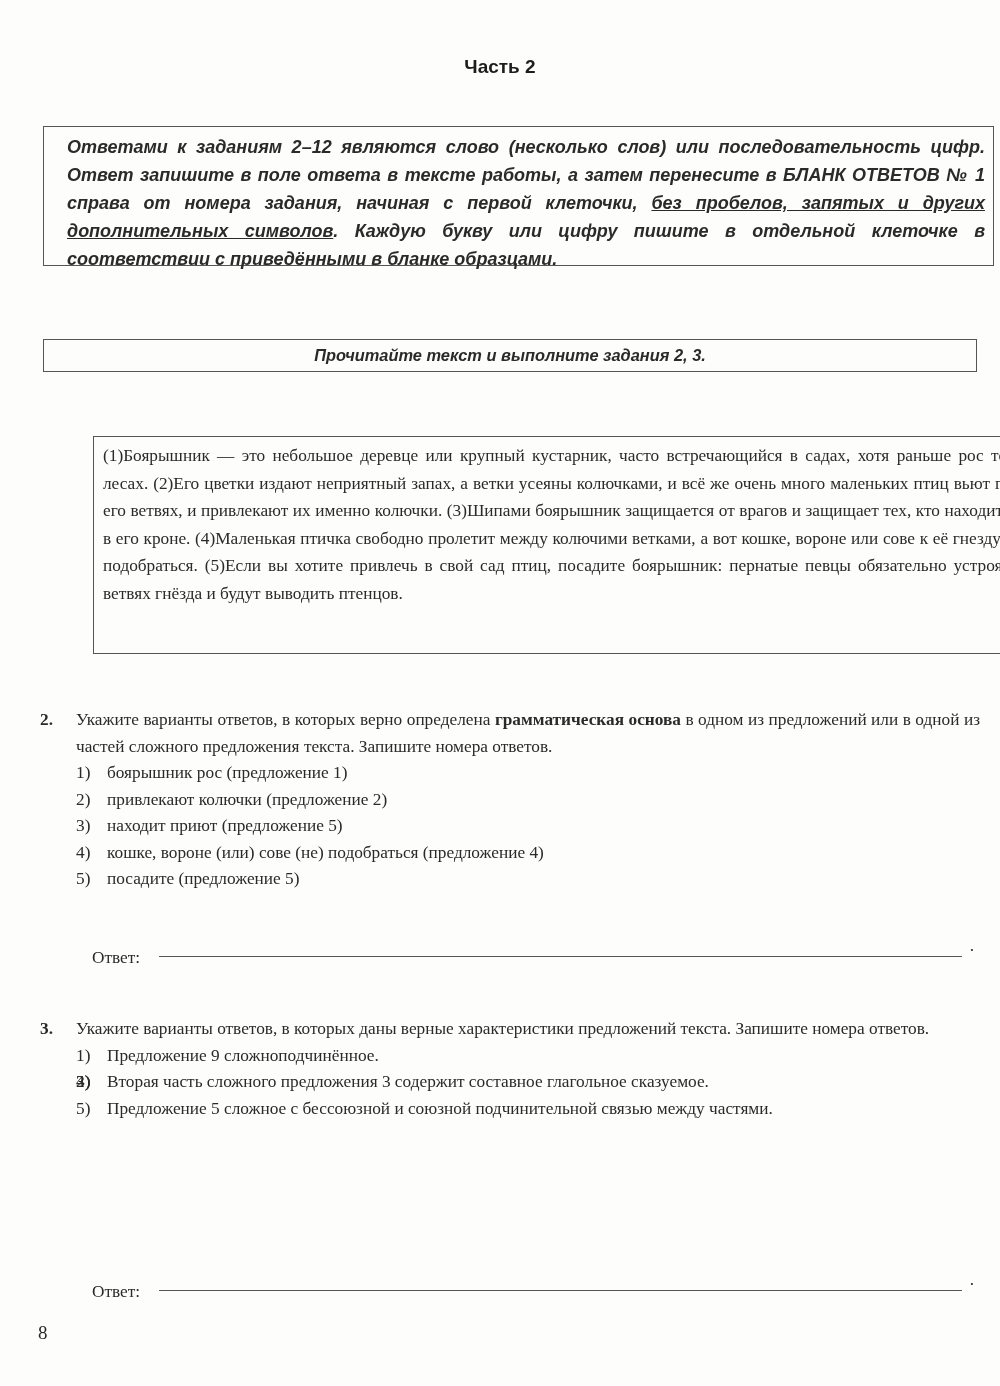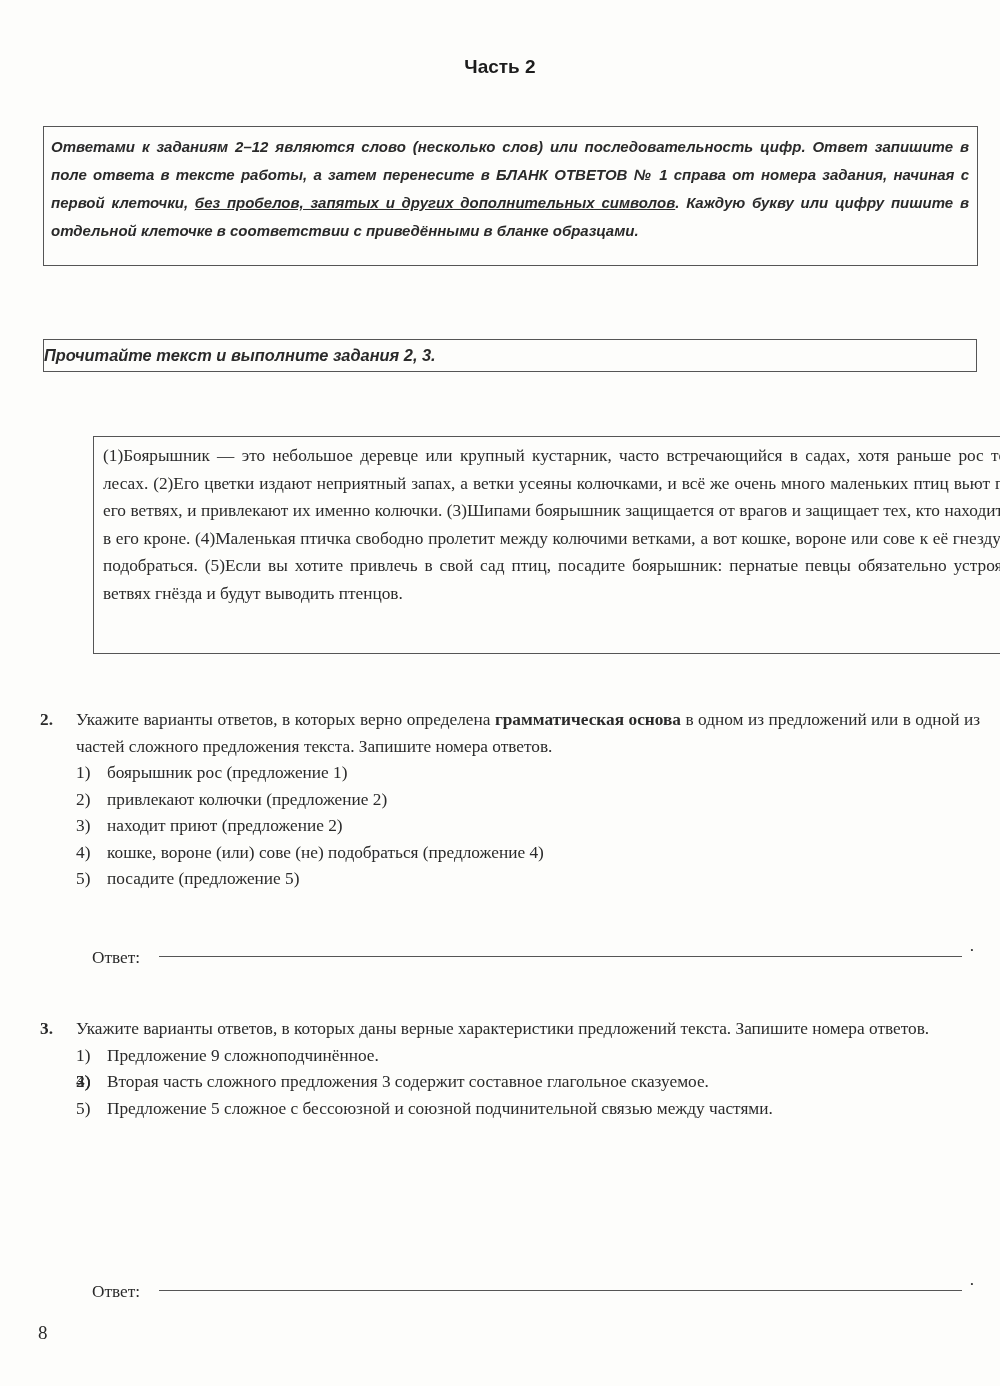--- a/index.html
+++ b/index.html
@@ -7,28 +7,28 @@
       width: 1000px; height: 1386px; background: #fdfdfb; position: relative; overflow: hidden;
       color: #222;
       font-family: "Liberation Serif", "DejaVu Serif", serif;
     }
     .title {
       position: absolute; left: 0; width: 1000px; top: 56px; text-align: center;
       font-family: "Liberation Sans", sans-serif; font-weight: bold; font-size: 19px; color: #1d1d1d;
     }
     .instr-box {
       position: absolute; left: 43px; top: 126px; width: 918px; height: 132px;
-      border: 1.5px solid #555; padding: 6px 8px 0 7px; box-sizing: content-box;
+      border: 1.5px solid #555; padding: 6px 8px 0 23px; box-sizing: content-box;
       font-family: "Liberation Sans", sans-serif; font-weight: bold; font-style: italic;
-      font-size: 15px; line-height: 28px; color: #2a2a2a; text-align: justify;
+      font-size: 18px; line-height: 28px; color: #2a2a2a; text-align: justify;
     }
     .instr-box u { text-decoration: underline; }
     .read-box {
       position: absolute; left: 43px; top: 339px; width: 934px; height: 33px;
-      border: 1.5px solid #555; box-sizing: border-box; text-align: left;
+      border: 1.5px solid #555; box-sizing: border-box; text-align: center;
       font-family: "Liberation Sans", sans-serif; font-weight: bold; font-style: italic;
       font-size: 16.4px; line-height: 31px; color: #2a2a2a;
     }
     .text-box {
       position: absolute; left: 93px; top: 436px; width: 972px; height: 218px;
       border: 1.5px solid #555; box-sizing: border-box; padding: 5px 9px 0 9px;
       font-size: 17.3px; line-height: 27.5px; color: #2a2a2a; text-align: justify;
     }
     .task {
       position: absolute; left: 40px; width: 940px;
@@ -70,21 +70,21 @@
   <span>(1)Боярышник — это небольшое деревце или крупный кустарник, часто встречающийся в садах, хотя раньше рос только в лесах. (2)Его цветки издают неприятный запах, а ветки усеяны колючками, и всё же очень много маленьких птиц вьют гнёзда в его ветвях, и привлекают их именно колючки. (3)Шипами боярышник защищается от врагов и защищает тех, кто находит приют в его кроне. (4)Маленькая птичка свободно пролетит между колючими ветками, а вот кошке, вороне или сове к её гнезду уже не подобраться. (5)Если вы хотите привлечь в свой сад птиц, посадите боярышник: пернатые певцы обязательно устроят в его ветвях гнёзда и будут выводить птенцов.</span>
 </div>
 
 <div class="task" style="top:707px;">
   <span class="task-num">2.</span>
   <div class="task-body">
     <div><span>Укажите варианты ответов, в которых верно определена </span><b>грамматическая основа</b><span> в одном из предложений или в одной из частей сложного предложения текста. Запишите номера ответов.</span></div>
     <ul class="opts">
       <li class="opt"><span class="opt-num">1)</span><span>боярышник рос (предложение 1)</span></li>
       <li class="opt"><span class="opt-num">2)</span><span>привлекают колючки (предложение 2)</span></li>
-      <li class="opt"><span class="opt-num">3)</span><span>находит приют (предложение 2)</span></li>
+      <li class="opt"><span class="opt-num">3)</span><span>находит приют (предложение 5)</span></li>
       <li class="opt"><span class="opt-num">4)</span><span>кошке, вороне (или) сове (не) подобраться (предложение 4)</span></li>
       <li class="opt"><span class="opt-num">5)</span><span>посадите (предложение 5)</span></li>
     </ul>
   </div>
 </div>
 <div class="answer" style="top:936px;">
   <span class="answer-label">Ответ:</span>
   <input class="answer-line" type="text" value="" style="">
   <span class="answer-dot">.</span>
 </div>

